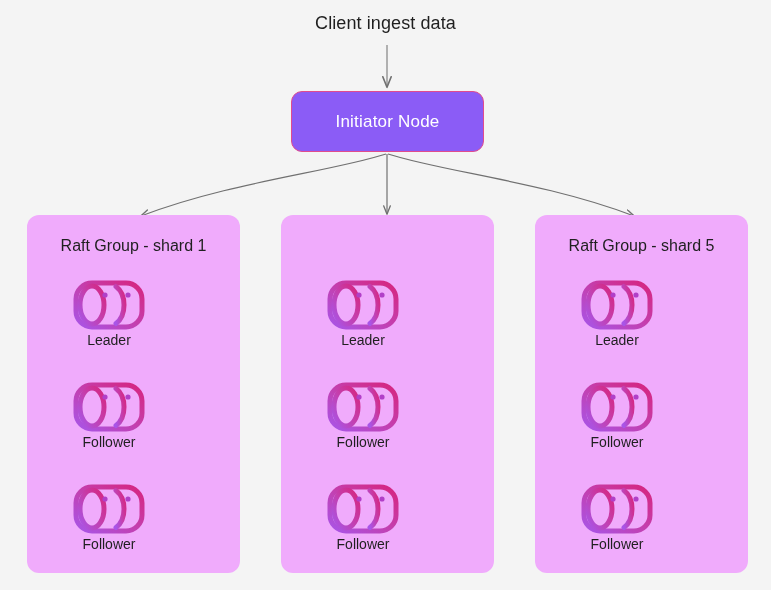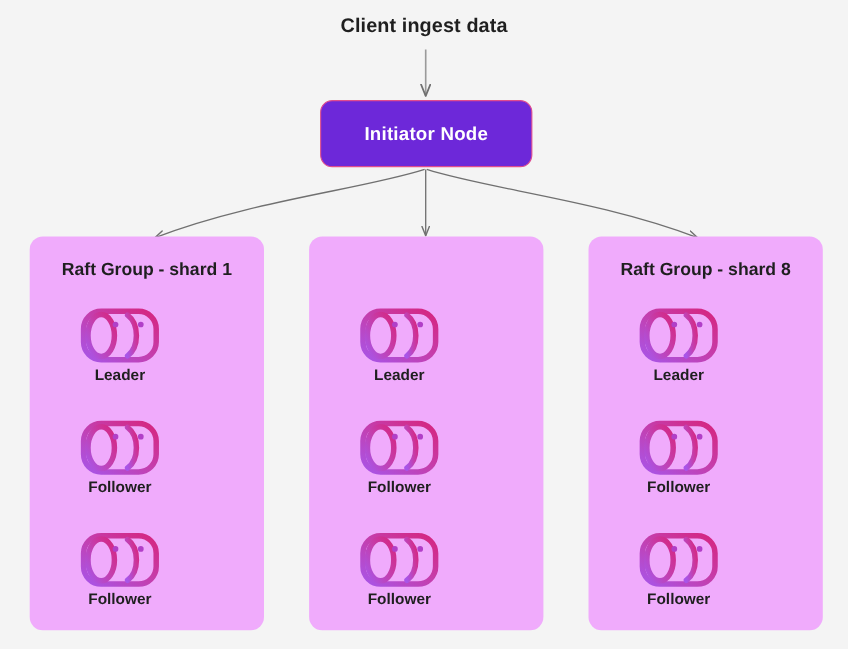--- a/index.html
+++ b/index.html
@@ -11,21 +11,20 @@
     height: 590px;
     background: #f4f4f4;
     font-family: "Liberation Sans", sans-serif;
     position: relative;
     overflow: hidden;
   }
   #stage {
     position: relative;
     width: 730px;
     height: 590px;
-    font-weight: bold;
   }
 
   
   #connectors {
     position: absolute;
     left: 0;
     top: 0;
     width: 771px;
     height: 590px;
     pointer-events: none;
@@ -44,21 +43,21 @@
   }
 
   
   .initiator {
     position: absolute;
     left: 291px;
     top: 91px;
     width: 193px;
     height: 61px;
     border-radius: 11px;
-    background: #6d28d9;
+    background: #8b5cf6;
     border: 1px solid #e04c8e;
     display: flex;
     align-items: center;
     justify-content: center;
     box-sizing: border-box;
   }
   .initiator-label {
     color: #ffffff;
     font-size: 17px;
     letter-spacing: .2px;
@@ -234,21 +233,21 @@
           <path d="M44,8.5 C 50,13 52,20 52,27 C 52,34 50,41 44,45.5"></path>
         </g>
         <circle cx="33" cy="17" r="2.6" fill="#b13fc8"></circle>
         <circle cx="56" cy="17" r="2.6" fill="#b13fc8"></circle>
       </svg>
       <div class="node-label">Follower</div>
     </div>
   </div>
 
   <div class="card card-2">
-    <div class="card-title">Raft Group - shard 8</div>
+    <div class="card-title">Raft Group - shard 5</div>
 
     <div class="node node-0">
       <svg class="node-icon" viewBox="0 0 74 54">
         <g fill="none" stroke="url(#g1)" stroke-width="5" stroke-linecap="round" stroke-linejoin="round">
           <rect x="4" y="5" width="66" height="44" rx="16"></rect>
           <ellipse cx="20" cy="27" rx="12" ry="19"></ellipse>
           <path d="M44,8.5 C 50,13 52,20 52,27 C 52,34 50,41 44,45.5"></path>
         </g>
         <circle cx="33" cy="17" r="2.6" fill="#b13fc8"></circle>
         <circle cx="56" cy="17" r="2.6" fill="#b13fc8"></circle>

